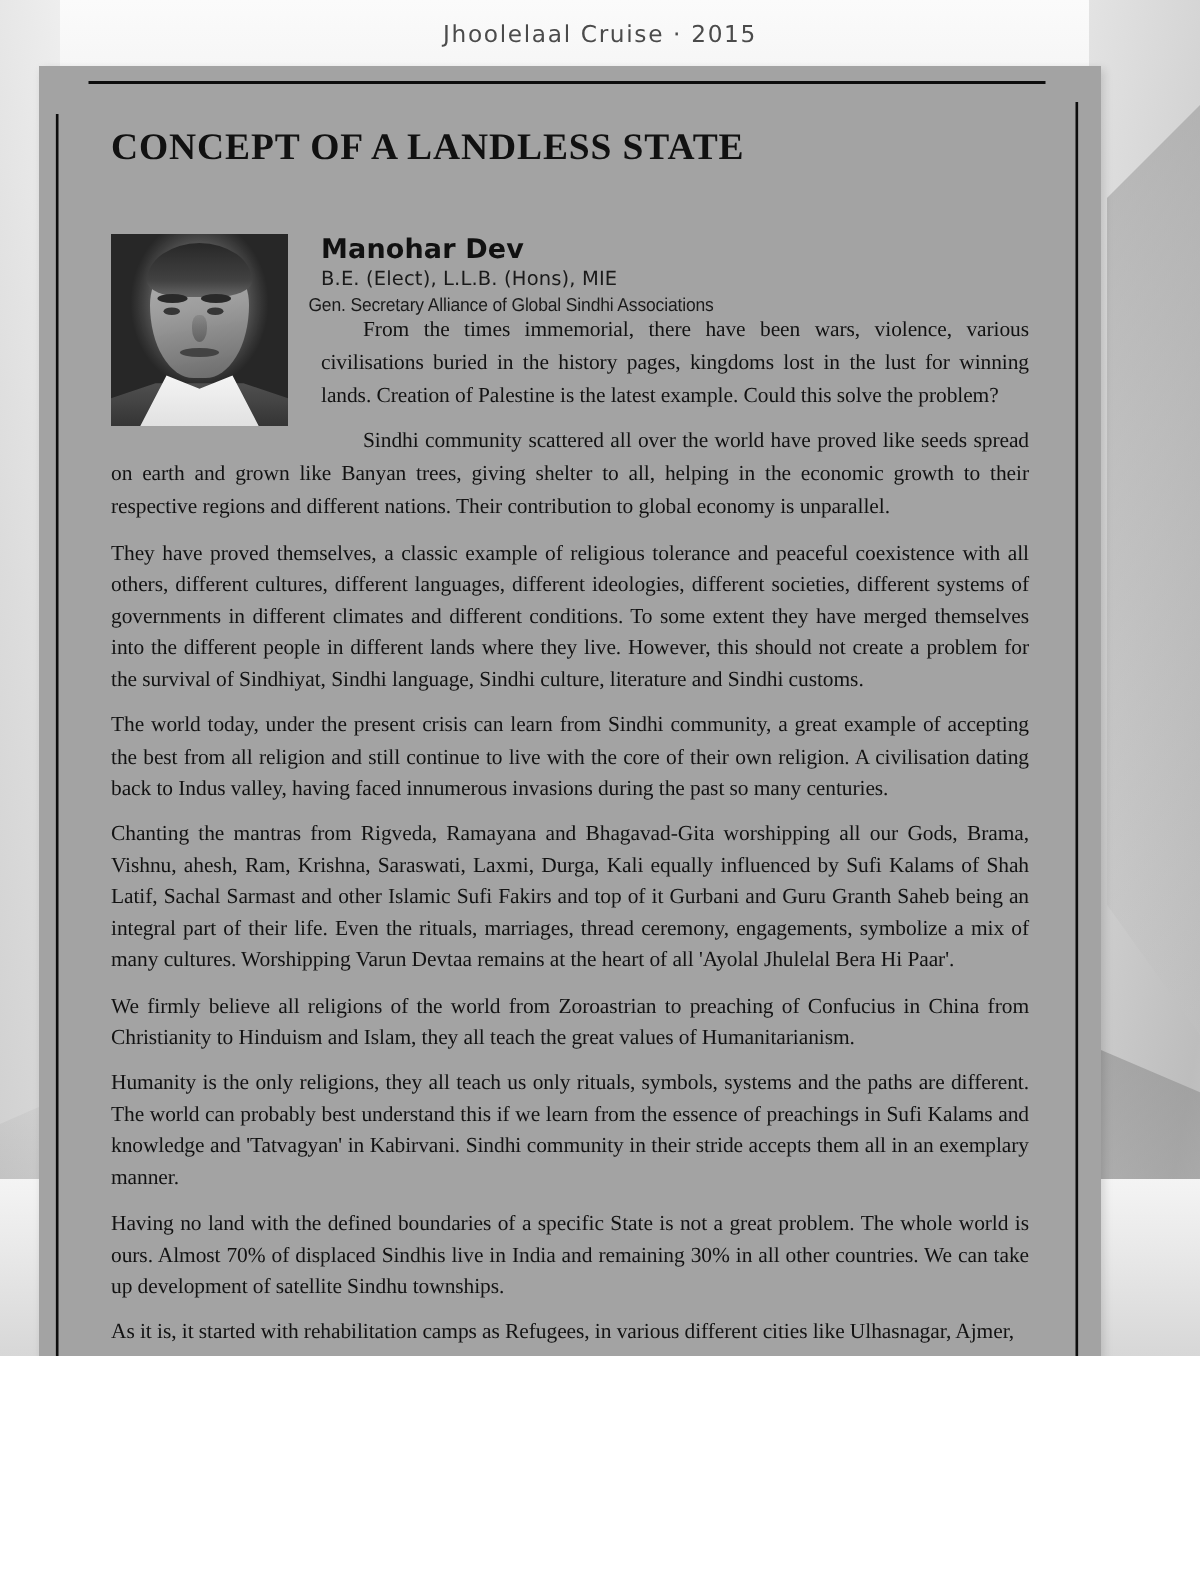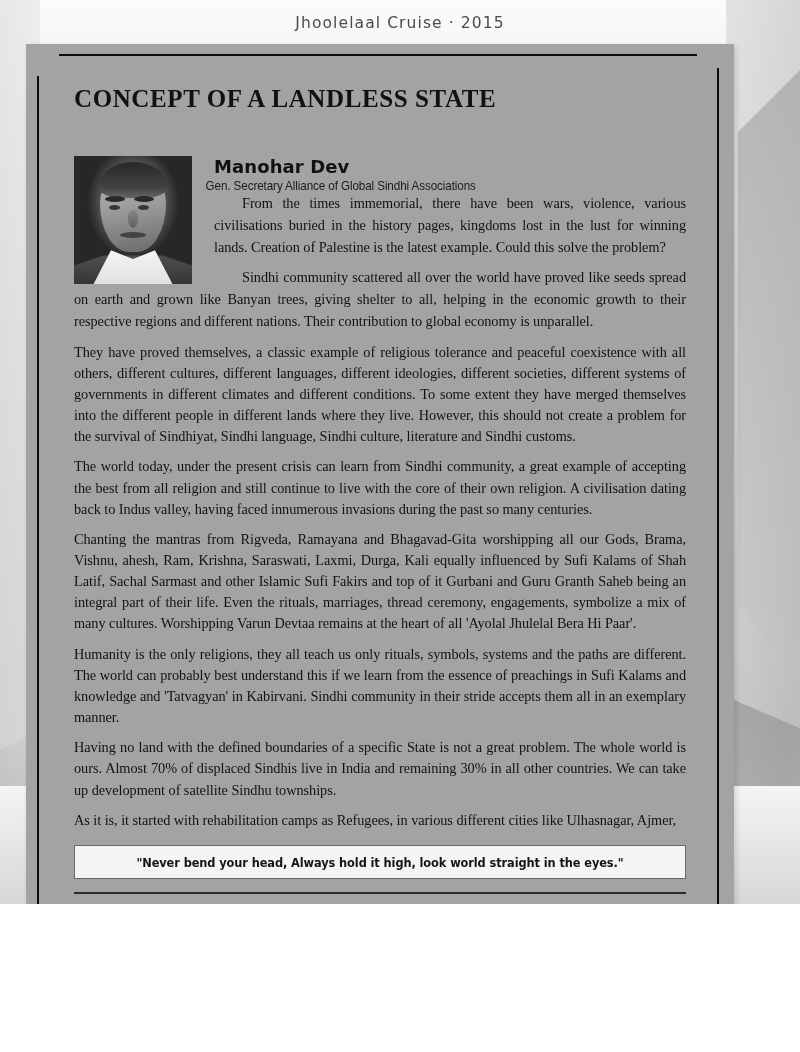--- a/index.html
+++ b/index.html
@@ -335,31 +335,33 @@
           <div class="brow-l"></div>
           <div class="brow-r"></div>
           <div class="eye-l"></div>
           <div class="eye-r"></div>
           <div class="nose"></div>
           <div class="mouth"></div>
           <div class="shirt"></div>
         </div>
 
         <div class="author-name">Manohar Dev</div>
+        <div class="author-degrees">B.E. (Elect), L.L.B. (Hons), MIE</div>
         <div class="author-role">Gen. Secretary Alliance of Global Sindhi Associations</div>
 
         <p class="para indent-first wrap-right">From the times immemorial, there have been wars, violence, various civilisations buried in the history pages, kingdoms lost in the lust for winning lands. Creation of Palestine is the latest example. Could this solve the problem?</p>
 
         <p class="para indent-first flow">Sindhi community scattered all over the world have proved like seeds spread on earth and grown like Banyan trees, giving shelter to all, helping in the economic growth to their respective regions and different nations. Their contribution to global economy is unparallel.</p>
       </div>
 
       <div class="body-text">
         <p class="para tight">They have proved themselves, a classic example of religious tolerance and peaceful coexistence with all others, different cultures, different languages, different ideologies, different societies, different systems of governments in different climates and different conditions. To some extent they have merged themselves into the different people in different lands where they live. However, this should not create a problem for the survival of Sindhiyat, Sindhi language, Sindhi culture, literature and Sindhi customs.</p>
         <p class="para tight">The world today, under the present crisis can learn from Sindhi community, a great example of accepting the best from all religion and still continue to live with the core of their own religion. A civilisation dating back to Indus valley, having faced innumerous invasions during the past so many centuries.</p>
         <p class="para tight">Chanting the mantras from Rigveda, Ramayana and Bhagavad-Gita worshipping all our Gods, Brama, Vishnu, ahesh, Ram, Krishna, Saraswati, Laxmi, Durga, Kali equally influenced by Sufi Kalams of Shah Latif, Sachal Sarmast and other Islamic Sufi Fakirs and top of it Gurbani and Guru Granth Saheb being an integral part of their life. Even the rituals, marriages, thread ceremony, engagements, symbolize a mix of many cultures. Worshipping Varun Devtaa remains at the heart of all 'Ayolal Jhulelal Bera Hi Paar'.</p>
+        <p class="para tight">We firmly believe all religions of the world from Zoroastrian to preaching of Confucius in China from Christianity to Hinduism and Islam, they all teach the great values of Humanitarianism.</p>
         <p class="para tight">Humanity is the only religions, they all teach us only rituals, symbols, systems and the paths are different. The world can probably best understand this if we learn from the essence of preachings in Sufi Kalams and knowledge and 'Tatvagyan' in Kabirvani. Sindhi community in their stride accepts them all in an exemplary manner.</p>
         <p class="para tight">Having no land with the defined boundaries of a specific State is not a great problem. The whole world is ours. Almost 70% of displaced Sindhis live in India and remaining 30% in all other countries. We can take up development of satellite Sindhu townships.</p>
         <p class="para tight">As it is, it started with rehabilitation camps as Refugees, in various different cities like Ulhasnagar, Ajmer,</p>
       </div>
 
       <div class="quote-box">
         <span class="quote-text">"Never bend your head, Always hold it high, look world straight in the eyes."</span>
       </div>
 
       <div class="rule-under-quote"></div>

